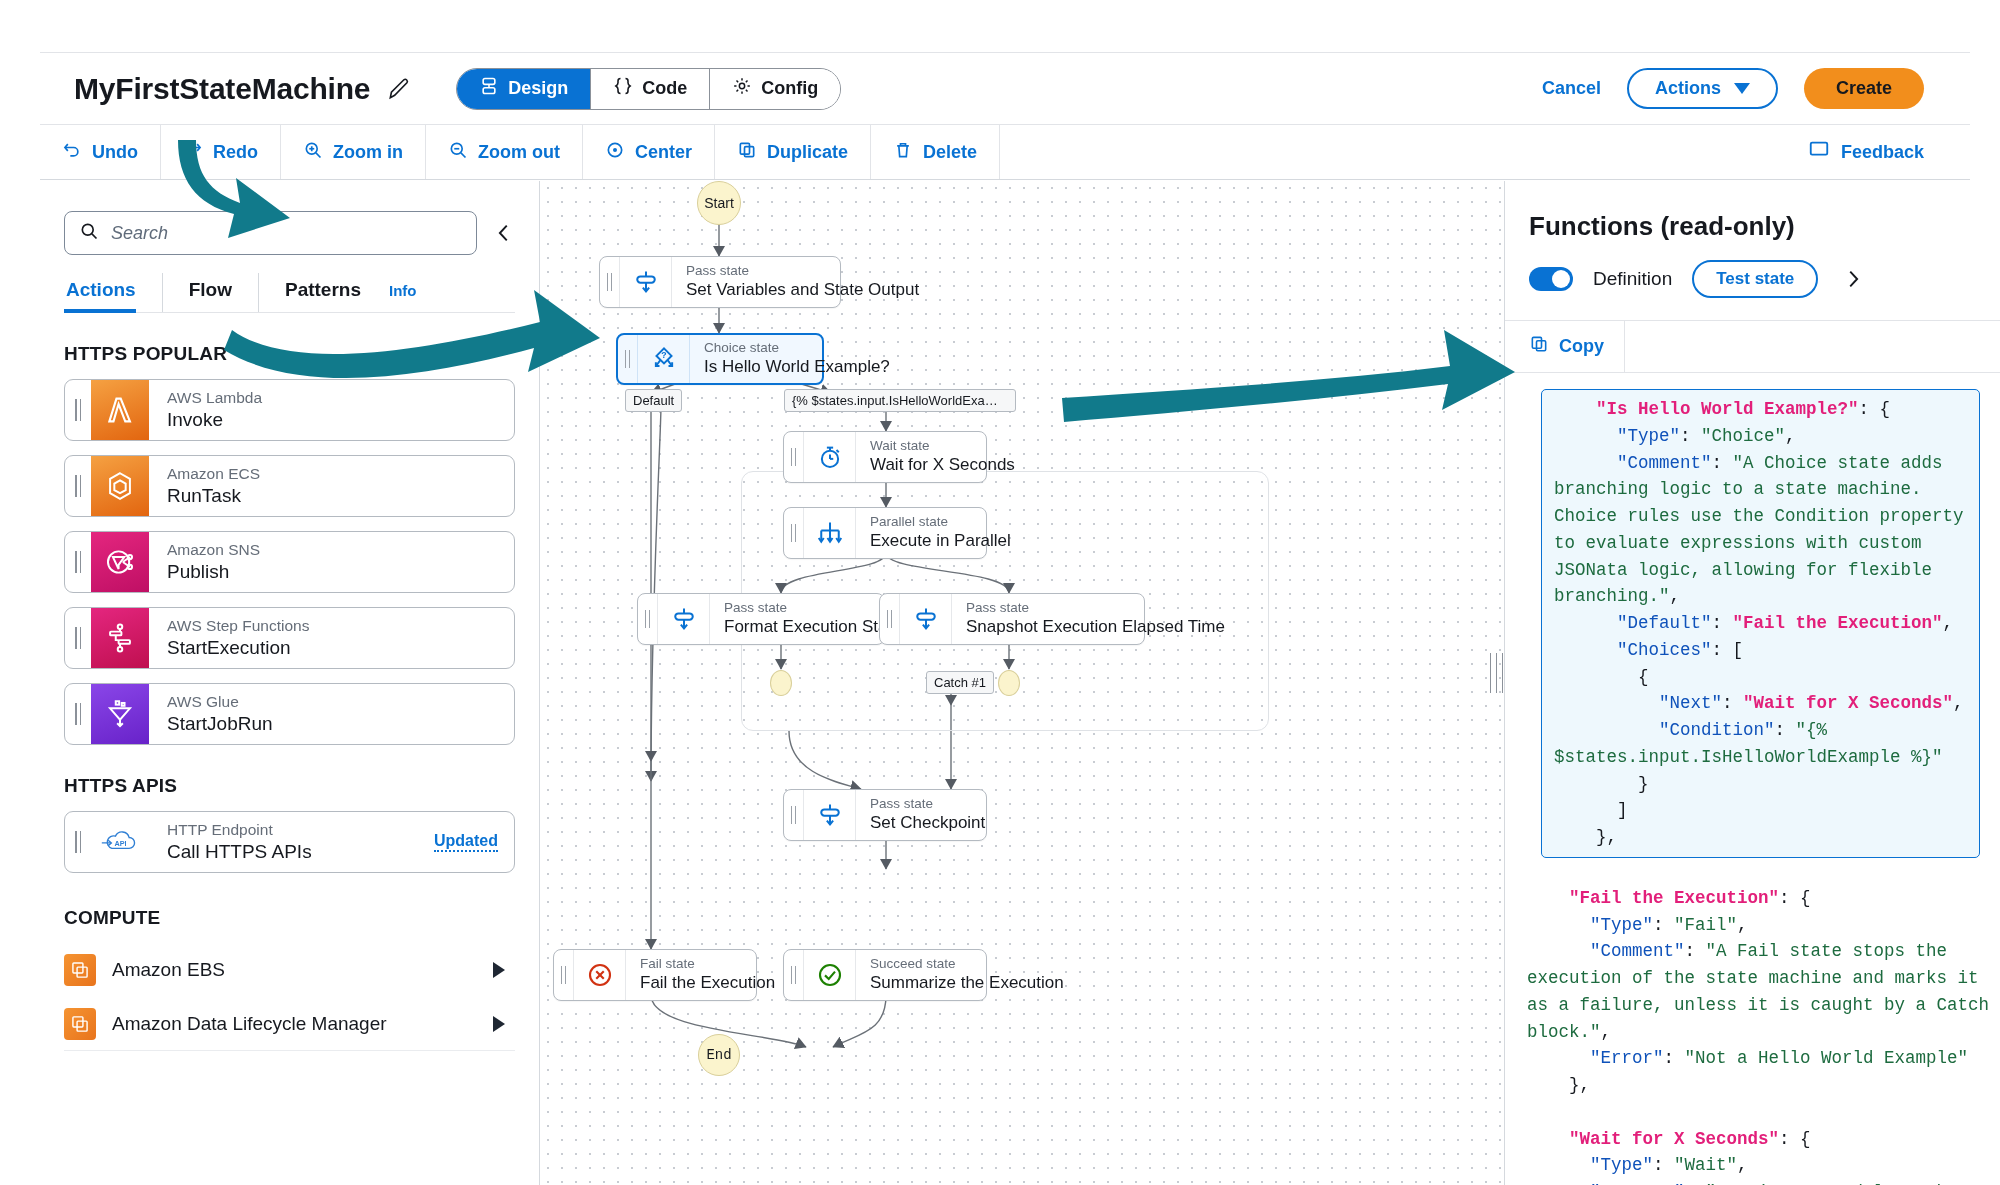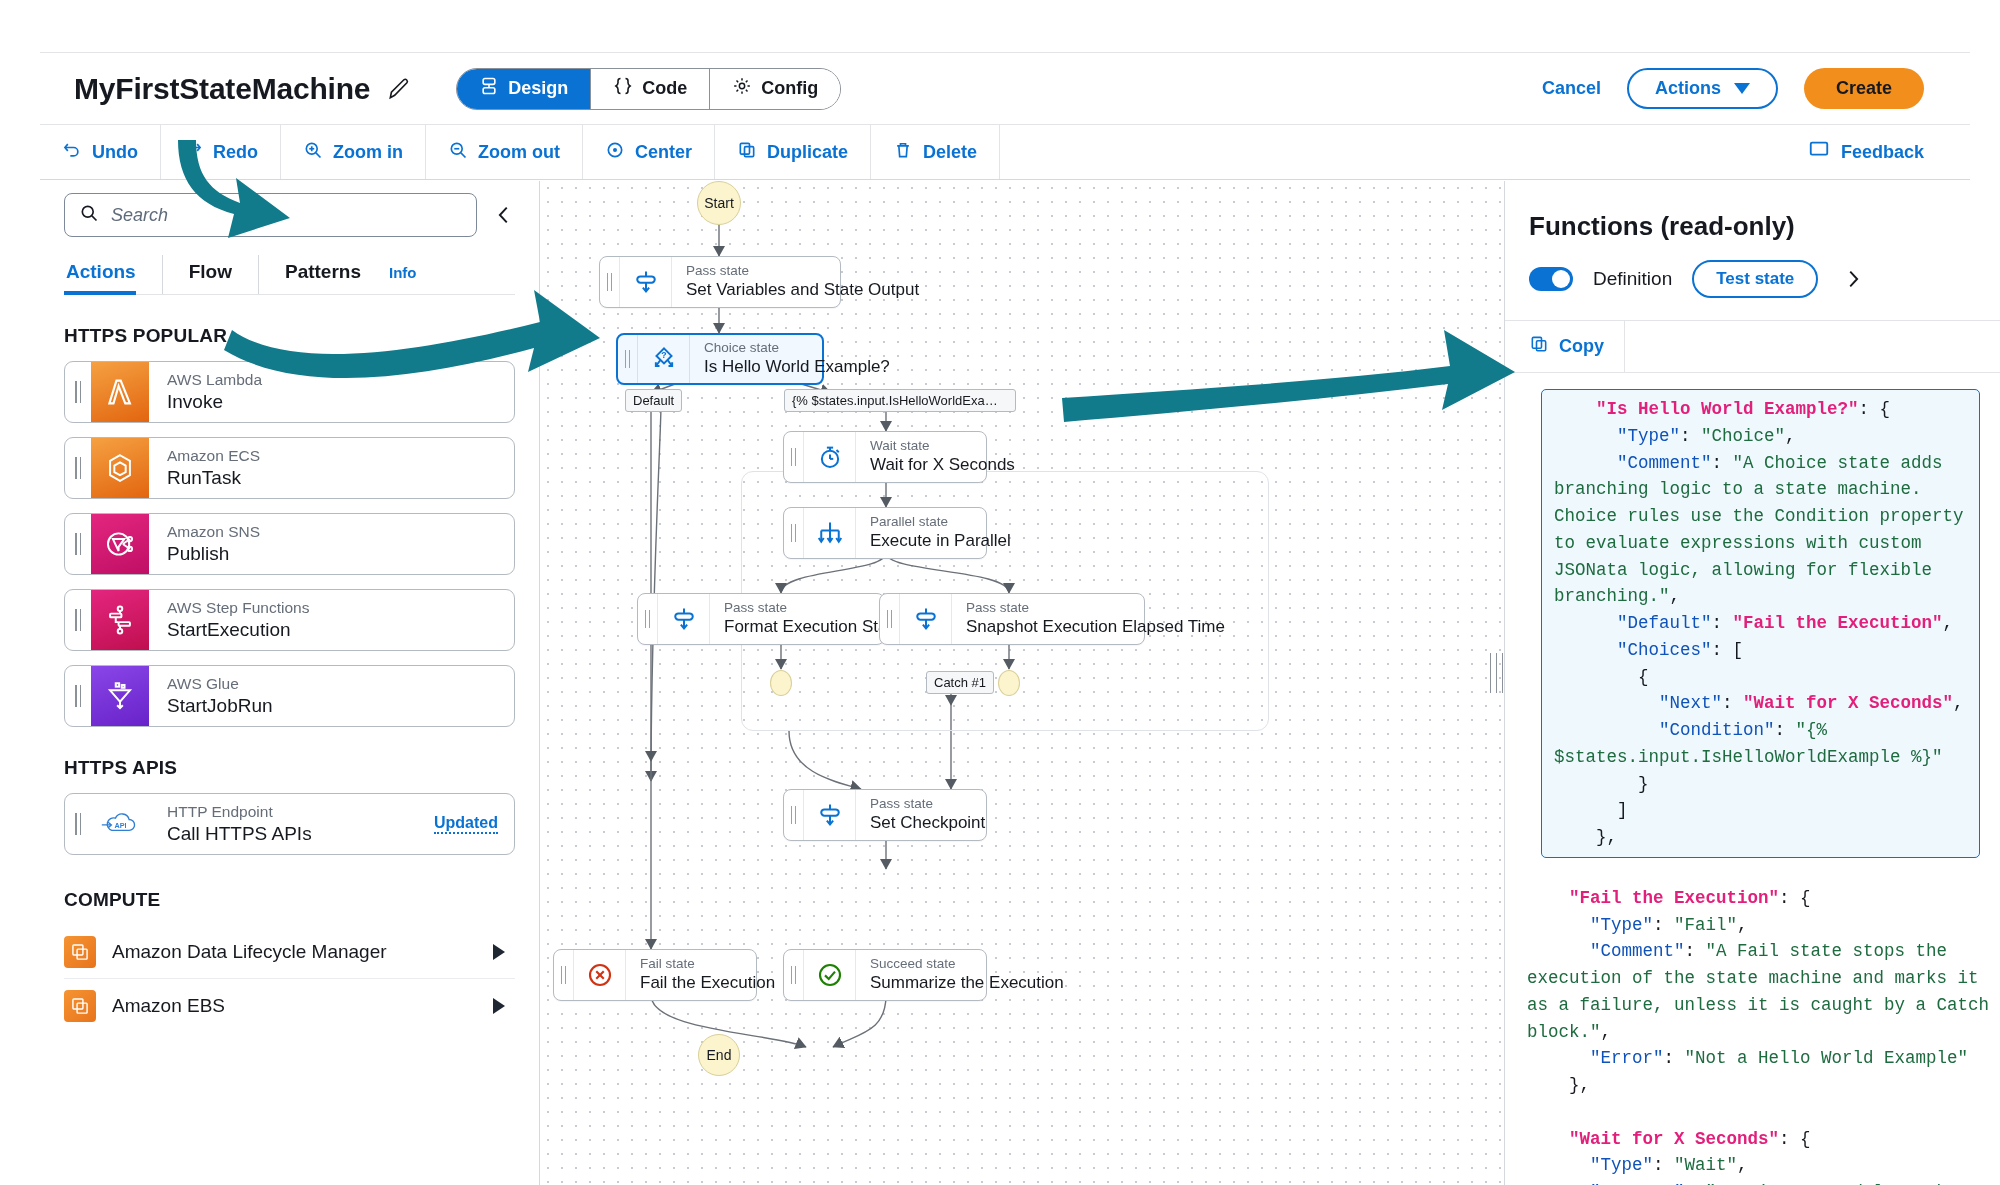--- a/index.html
+++ b/index.html
@@ -65,21 +65,21 @@
     margin-left:auto; display:flex; align-items:center; gap:11px;
     color:#0972d3; font-size:18px; font-weight:700; padding-right:46px; cursor:pointer;
     border:none;
   }
 
   
   .left-panel {
     position:absolute; left:40px; top:181px; width:500px; height:1004px;
     background:#fff; border-right:1px solid #d5d9de; overflow:hidden;
   }
-  .search-row { display:flex; align-items:center; padding:12px 24px 0 24px; }
+  .search-row { display:flex; align-items:center; padding:30px 24px 0 24px; }
   .search-box {
     flex:1; height:44px; border:1px solid #7d8998; border-radius:8px;
     display:flex; align-items:center; gap:12px; padding:0 14px; background:#fff; cursor:text;
   }
   .search-ph { color:#5f6b7a; font-size:18px; font-style:italic; }
   .collapse-chevron { margin-left:16px; cursor:pointer; display:flex; }
 
   .tabs { display:flex; align-items:flex-end; margin:18px 24px 0 24px; border-bottom:1px solid #e2e4e8; }
   .tab {
     font-size:19px; font-weight:700; color:#16191f; padding:6px 26px 11px 0; cursor:pointer;
@@ -463,38 +463,38 @@
       </span>
       <span class="card-text">
         <span class="card-svc">HTTP Endpoint</span>
         <span class="card-act">Call HTTPS APIs</span>
       </span>
       <span class="card-badge">Updated</span>
     </div>
 
     <div class="section-head" style="margin-top:34px;">COMPUTE</div>
 
+    <div class="srow" style="border-bottom:none;">
+      <span class="sq">
+        <svg width="20" height="20" viewBox="0 0 24 24" fill="none" stroke="#fff" stroke-width="1.7">
+          <rect x="3.5" y="3.5" width="12" height="12" rx="1"></rect>
+            <rect x="8.5" y="8.5" width="12" height="12" rx="1"></rect>
+        </svg>
+      </span>
+      <span class="srow-label">Amazon EBS</span>
+      <span class="srow-arrow"></span>
+    </div>
     <div class="srow">
       <span class="sq">
         <svg width="20" height="20" viewBox="0 0 24 24" fill="none" stroke="#fff" stroke-width="1.7">
           <rect x="3.5" y="3.5" width="12" height="12" rx="1"></rect>
             <rect x="8.5" y="8.5" width="12" height="12" rx="1"></rect>
         </svg>
       </span>
       <span class="srow-label">Amazon Data Lifecycle Manager</span>
-      <span class="srow-arrow"></span>
-    </div>
-    <div class="srow" style="border-bottom:none;">
-      <span class="sq">
-        <svg width="20" height="20" viewBox="0 0 24 24" fill="none" stroke="#fff" stroke-width="1.7">
-          <rect x="3.5" y="3.5" width="12" height="12" rx="1"></rect>
-            <rect x="8.5" y="8.5" width="12" height="12" rx="1"></rect>
-        </svg>
-      </span>
-      <span class="srow-label">Amazon EBS</span>
       <span class="srow-arrow"></span>
     </div>
   </div>
 
   <div class="canvas">
 
     <svg width="963" height="1004" style="position:absolute;left:0;top:0;">
       <defs>
         <marker id="ah" markerWidth="9" markerHeight="9" refX="7.5" refY="4.5" orient="auto">
           <path d="M0,0 L8,4.5 L0,9 z" fill="#555b63"></path>
@@ -720,21 +720,21 @@
           <circle cx="12" cy="12" r="8"></circle>
             <polyline points="8,12.3 11,15.2 16,9.3"></polyline>
         </svg>
       </span>
       <span class="n-text">
         <span class="n-type">Succeed state</span>
         <span class="n-name">Summarize the Execution</span>
       </span>
     </div>
 
-    <div class="circle-node" style="left:157px; top:853px; width:42px; height:42px;">
+    <div class="circle-node" style="left:157px; top:853px; width:42px; height:42px;font-family:Liberation Mono, monospace;">
       <span>End</span>
     </div>
   </div>
 
   <div class="canvas-right-edge"></div>
   <div class="vdrag">
       <i></i>
       <i></i>
       <i></i>
     </div>

